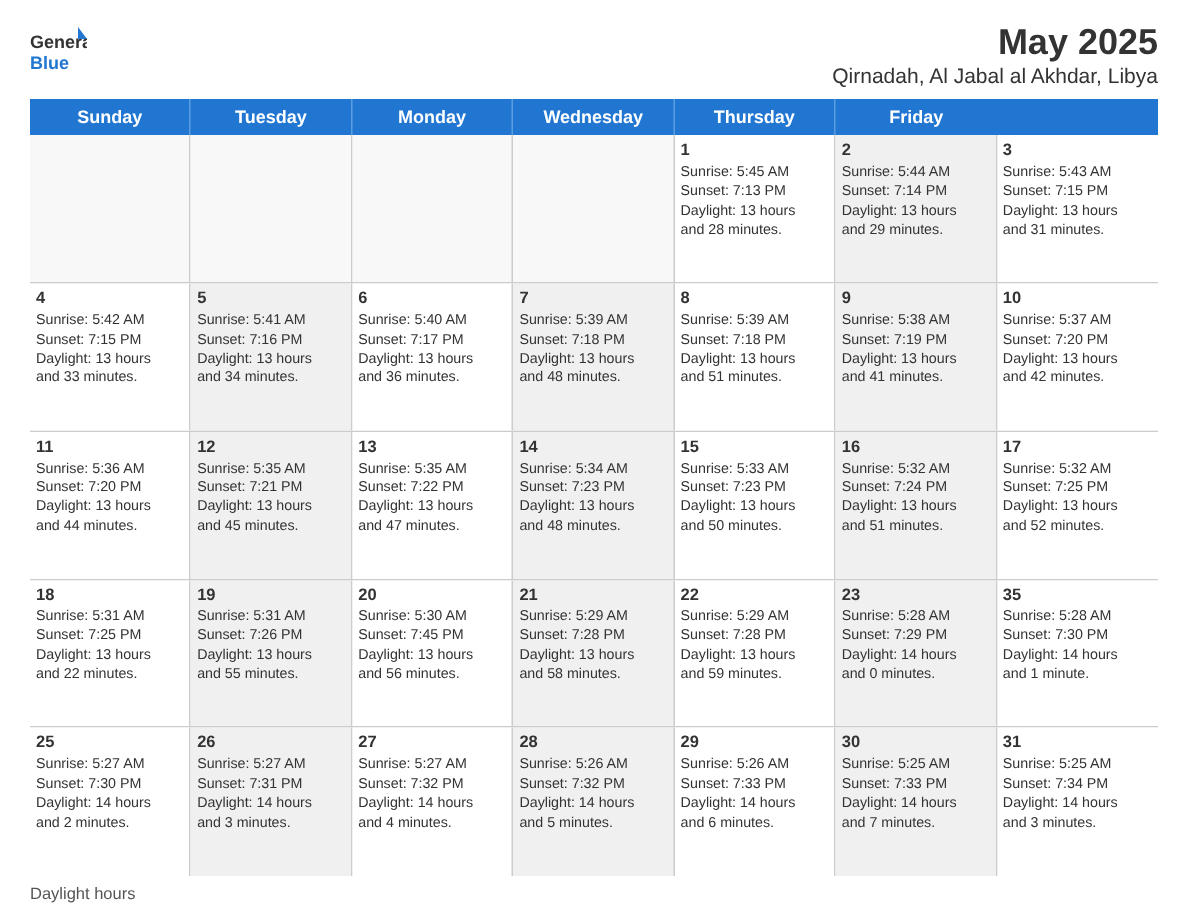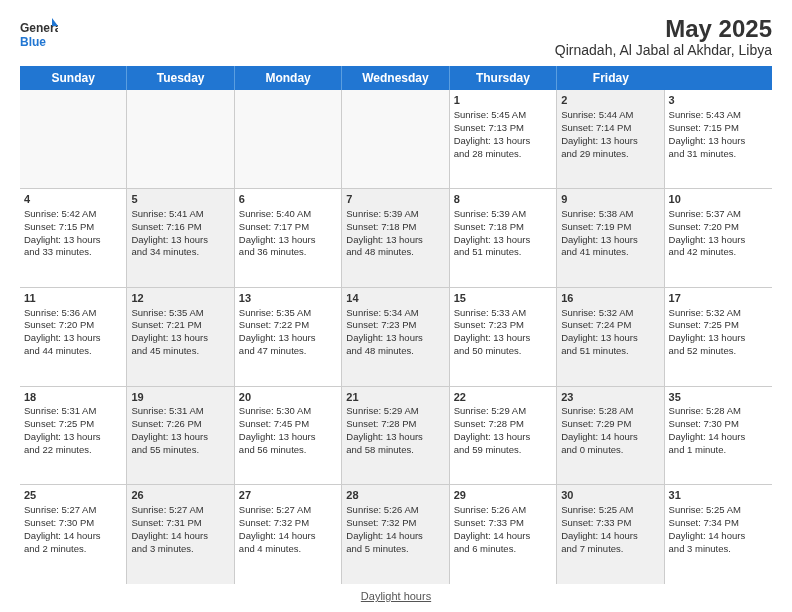--- a/index.html
+++ b/index.html
@@ -85,22 +85,21 @@
     .cal-cell.shaded { background: #f0f0f0; }
     .day-num {
       font-weight: bold;
       font-size: 11px;
       margin-bottom: 1px;
     }
     .footer {
       margin-top: 6px;
       font-size: 11px;
       color: #555;
-      text-align: center;
-      text-decoration: underline;
+      text-align: left;
     }
   </style>
 </head>
 <body>
 
 <div class="page">
   <div class="header">
     <div class="logo">
   <svg width="38" height="38" viewBox="0 0 38 38">
     <text x="0" y="16" font-size="12" font-weight="bold" fill="#333" font-family="Arial">General</text>

